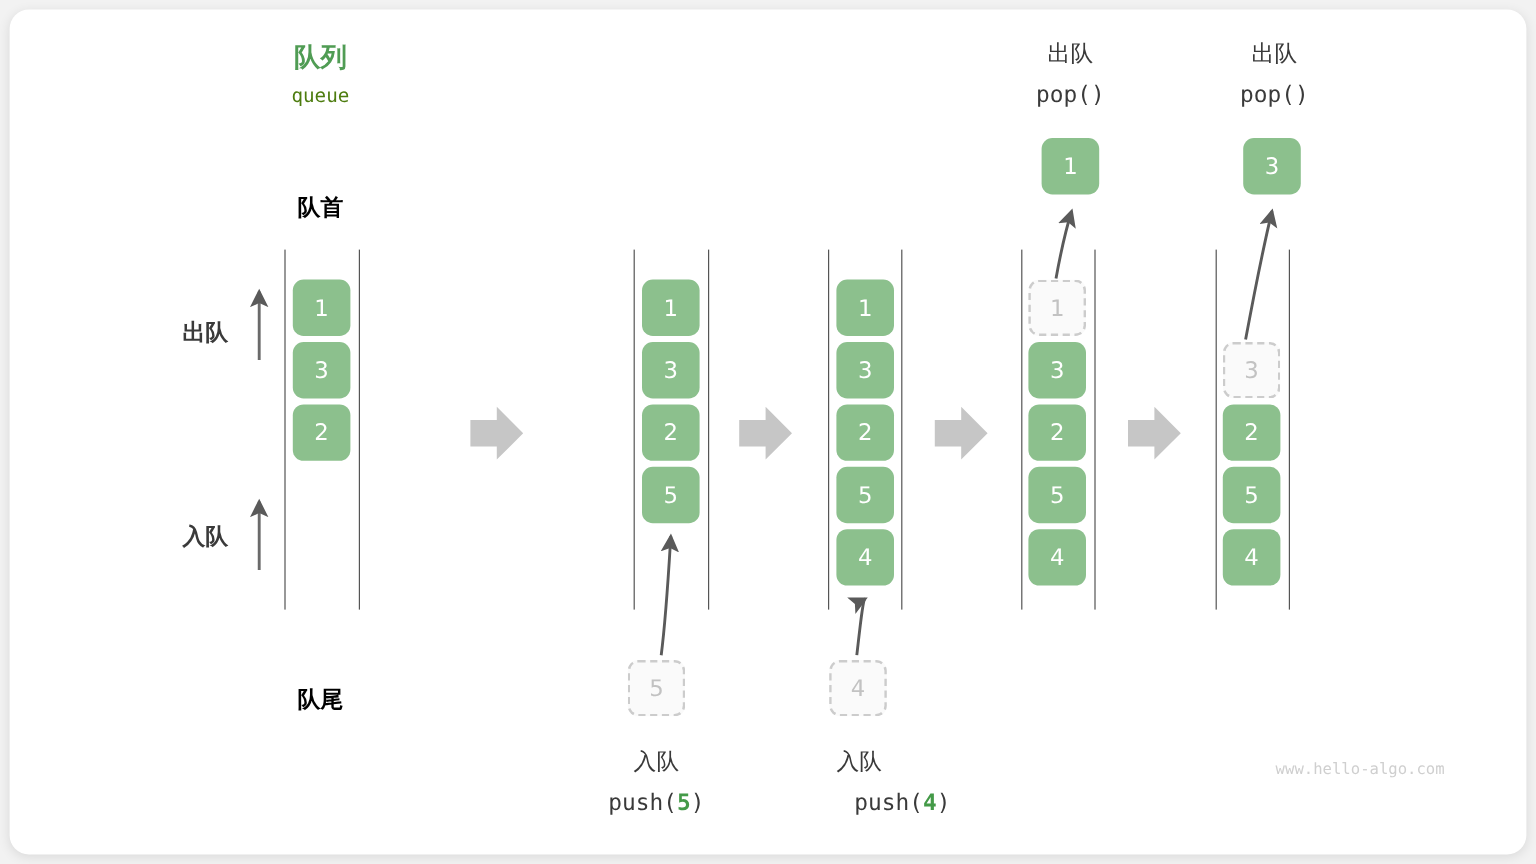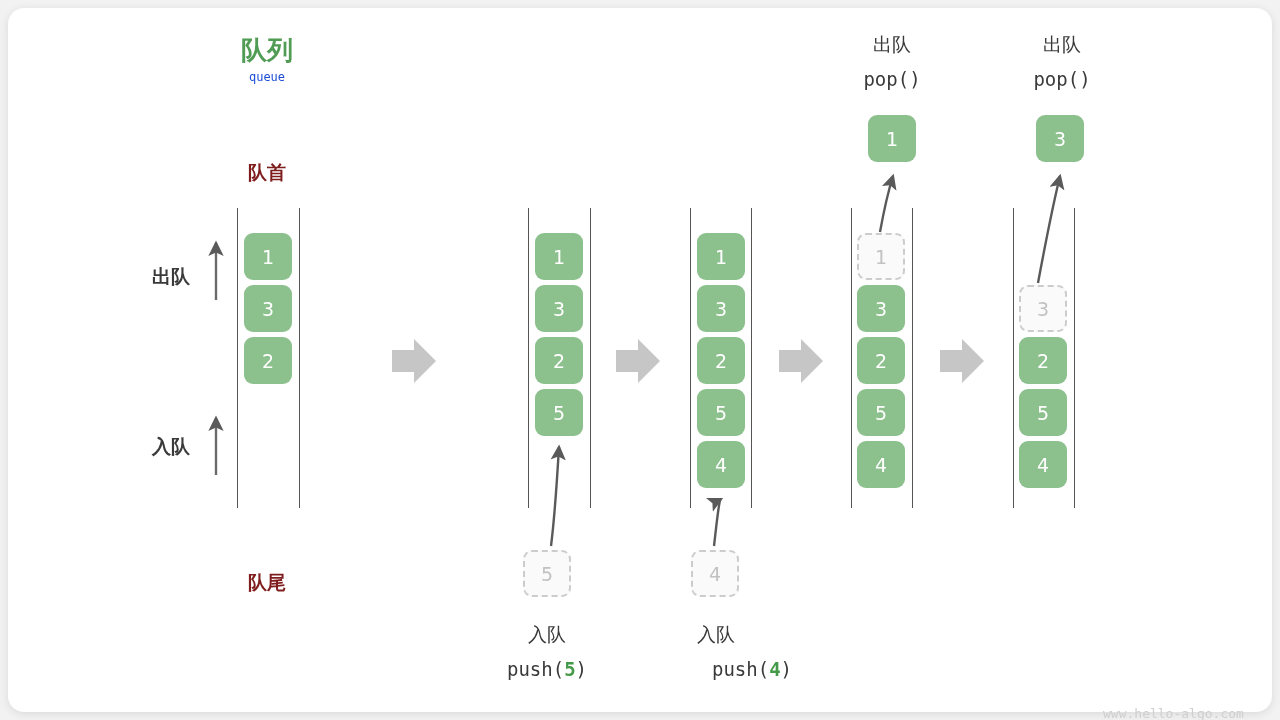--- a/index.html
+++ b/index.html
@@ -22,37 +22,37 @@
     width: 1264px;
     height: 704px;
     background: #ffffff;
     border-radius: 16px;
     box-shadow: 0 2px 10px rgba(0,0,0,0.10);
   }
   .abs { position: absolute; }
 
   
   .title-cn {
-    font-size: 26px;
+    font-size: 22px;
     font-weight: bold;
     color: #509c54;
     text-align: center;
     white-space: nowrap;
   }
   .title-en {
     font-family: "DejaVu Sans Mono", "Liberation Mono", monospace;
-    font-size: 12px;
-    color: #1d4ed8;
+    font-size: 16px;
+    color: #4d7c0f;
     text-align: center;
     white-space: nowrap;
   }
   .head-label {
     font-size: 19px;
     font-weight: bold;
-    color: #7f1d1d;
+    color: #000000;
     text-align: center;
     white-space: nowrap;
   }
   .side-label {
     font-size: 19px;
     font-weight: bold;
     color: #3a3a3a;
     text-align: right;
     white-space: nowrap;
   }
@@ -221,14 +221,14 @@
       <path d="M616,350 L638,350 L638,339 L660,361 L638,383 L638,372 L616,372 z" fill="#c6c6c6"></path>
     </g>
     <g>
       <path d="M779,350 L801,350 L801,339 L823,361 L801,383 L801,372 L779,372 z" fill="#c6c6c6"></path>
     </g>
     <g>
       <path d="M940,350 L962,350 L962,339 L984,361 L962,383 L962,372 L940,372 z" fill="#c6c6c6"></path>
     </g>
   </svg>
 
-  <div class="abs watermark" style="left:1063px; top:706px;margin-left:40px;">www.hello-algo.com</div>
+  <div class="abs watermark" style="left:1063px; top:634px;">www.hello-algo.com</div>
 </div>
 
 </body></html>

